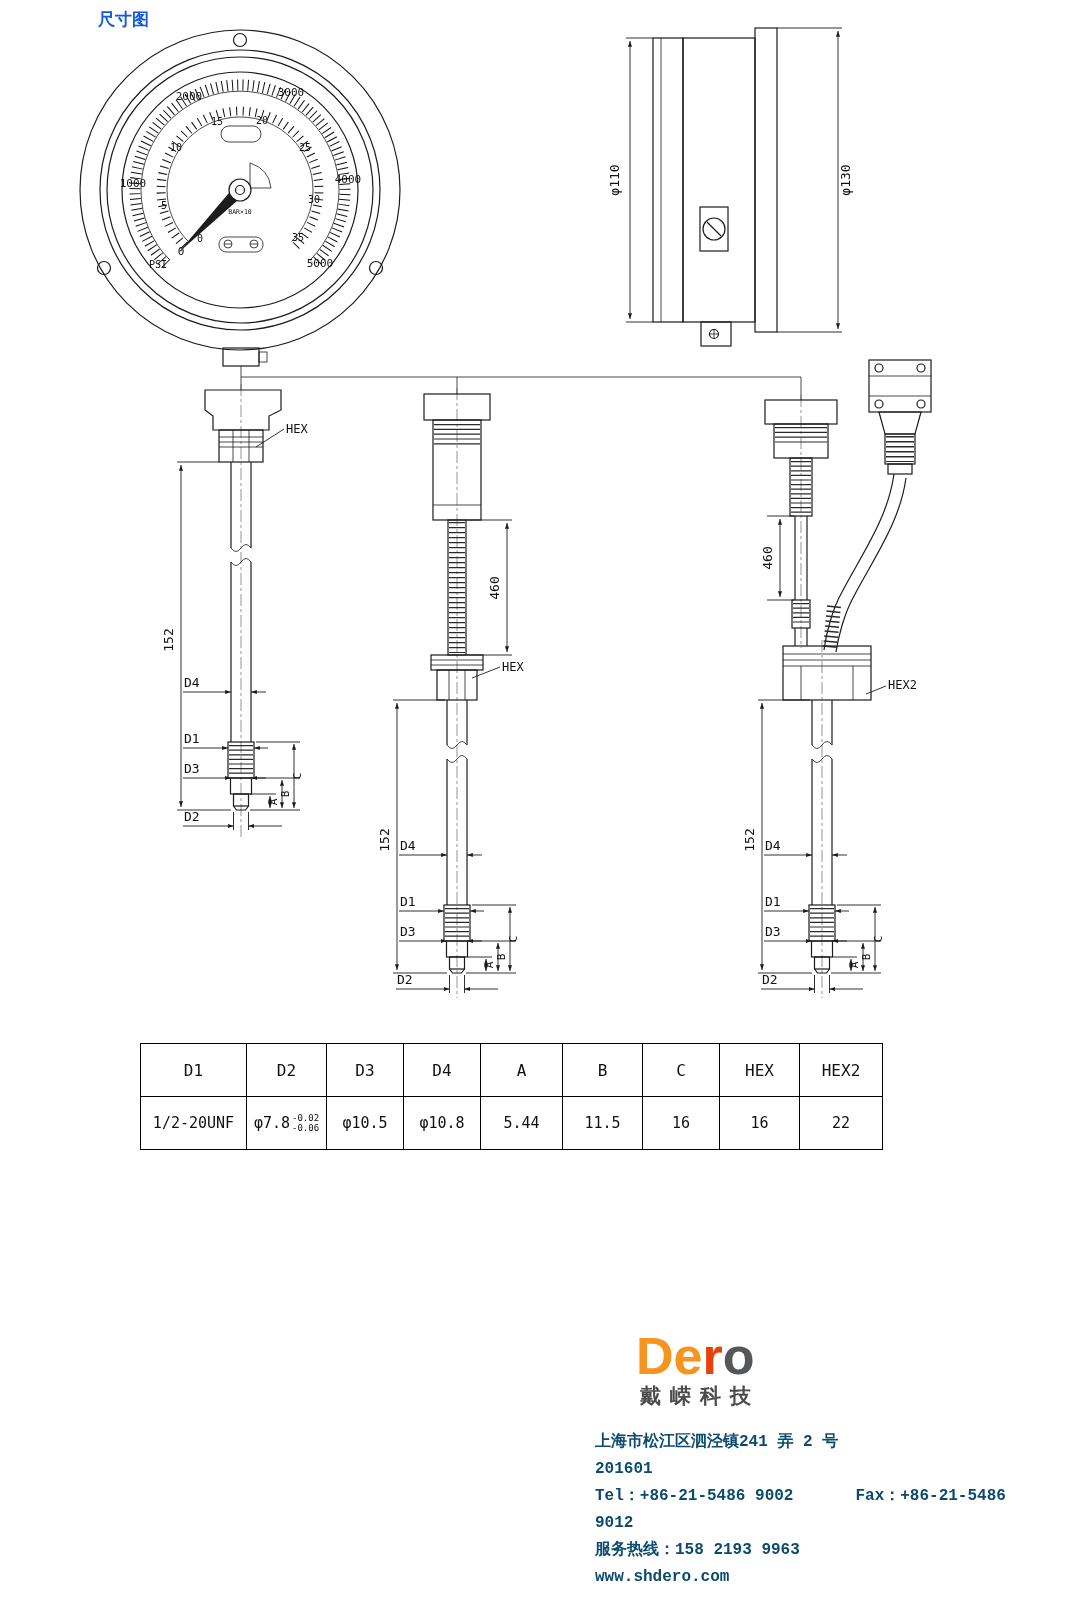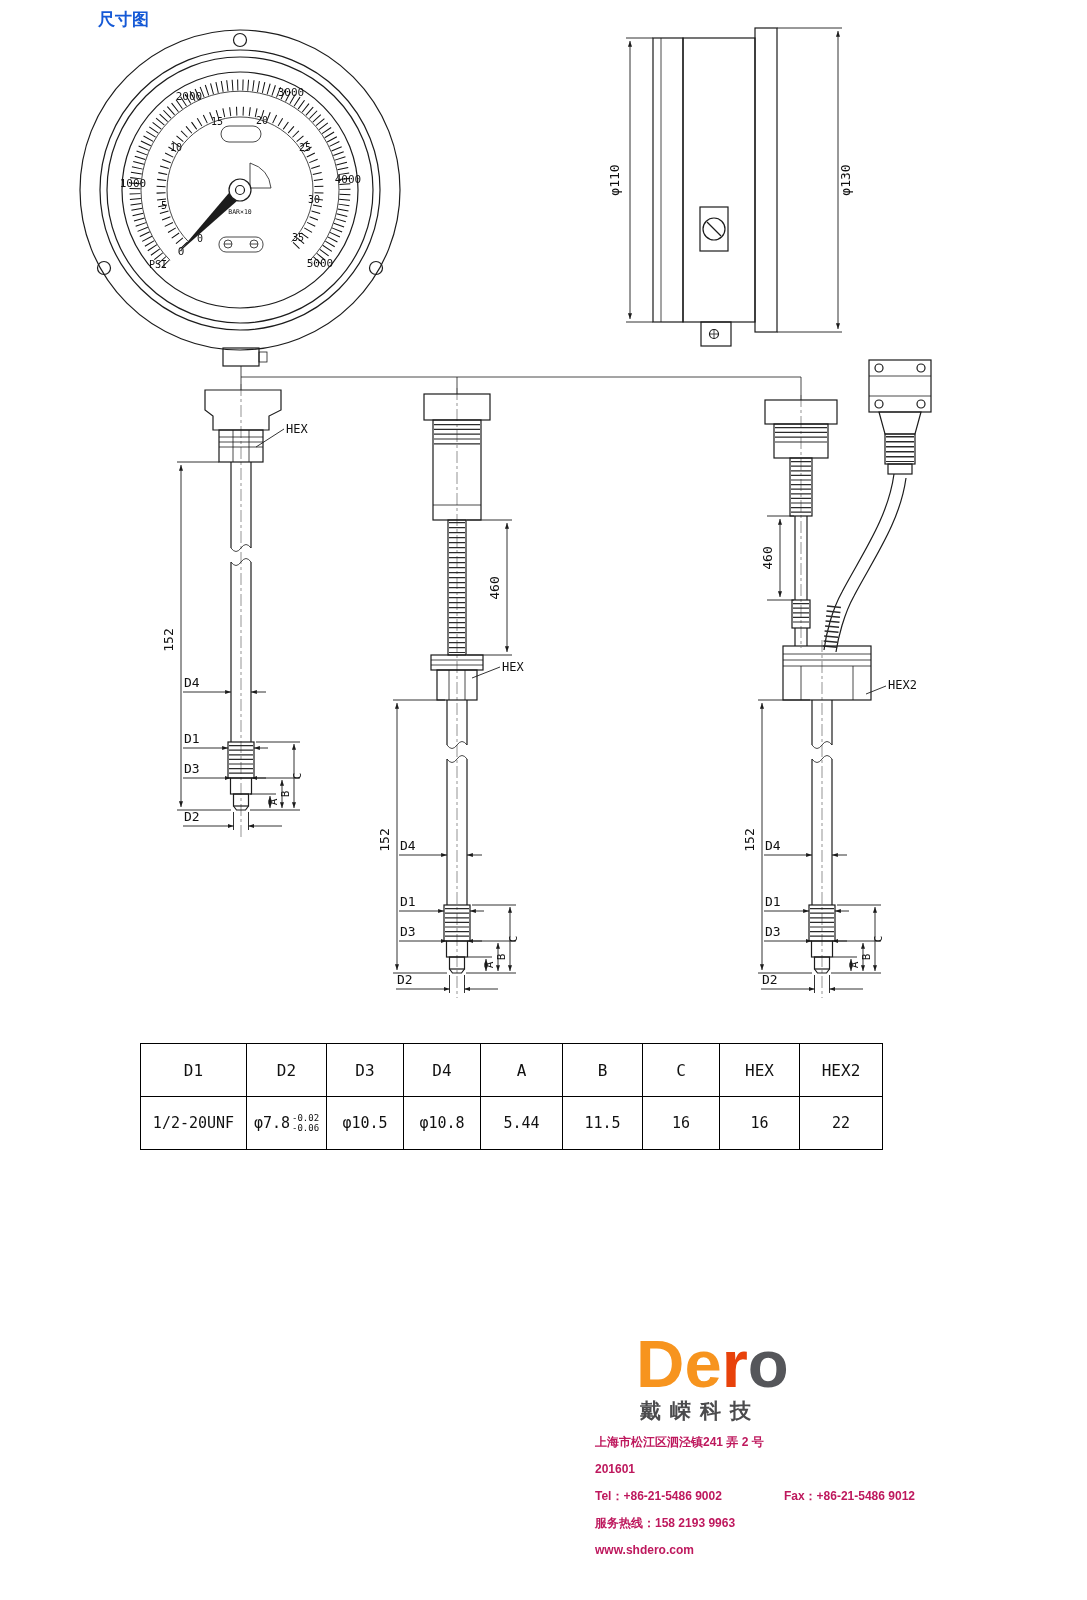--- a/index.html
+++ b/index.html
@@ -20,29 +20,29 @@
 
   .dim-table { position:absolute; left:140px; top:1043px; border-collapse:collapse;
                table-layout:fixed; width:742px; font-family:"DejaVu Sans Mono", monospace; }
   .dim-table th, .dim-table td { border:1px solid #000; text-align:center; vertical-align:middle;
                height:53px; font-size:15px; font-weight:normal; color:#111; }
   .dim-table thead th { font-size:16px; }
   .stack { display:inline-flex; flex-direction:column; font-size:9px; line-height:10px;
            vertical-align:middle; margin-left:2px; text-align:left;align-items:flex-end; }
 
   .logo { position:absolute; left:636px; top:1330px; }
-  .logo-word { font-family:"Liberation Sans", sans-serif; font-weight:800; font-size:67px; line-height:1; }
+  .logo-word { font-family:"Liberation Sans", sans-serif; font-weight:800; font-size:52px; line-height:1; }
   .lg-d,.lg-e { color:#F7941E; }
   .lg-r { color:#E8420B; }
   .lg-o { color:#55565A; }
   .logo-cn { font-family:"Liberation Sans", sans-serif; font-size:21px; font-weight:700;
              color:#4B4B4D; letter-spacing:9px; padding-left:4px; }
   .contact { position:absolute; left:595px; top:1429px; width:440px; }
-  .c-line { font-family:Liberation Sans, sans-serif; font-weight:bold; font-size:12px;
-            line-height:27px; color:#be185d; }
+  .c-line { font-family:Liberation Mono, monospace; font-weight:bold; font-size:16px;
+            line-height:27px; color:#0c4a6e; }
   .fax { margin-left:62px; }
 </style>
 </head>
 <body>
 
 <div class="page">
 
   <div class="page-title">尺寸图</div>
 
   <svg width="1087" height="1030" viewBox="0 0 1087 1030">

